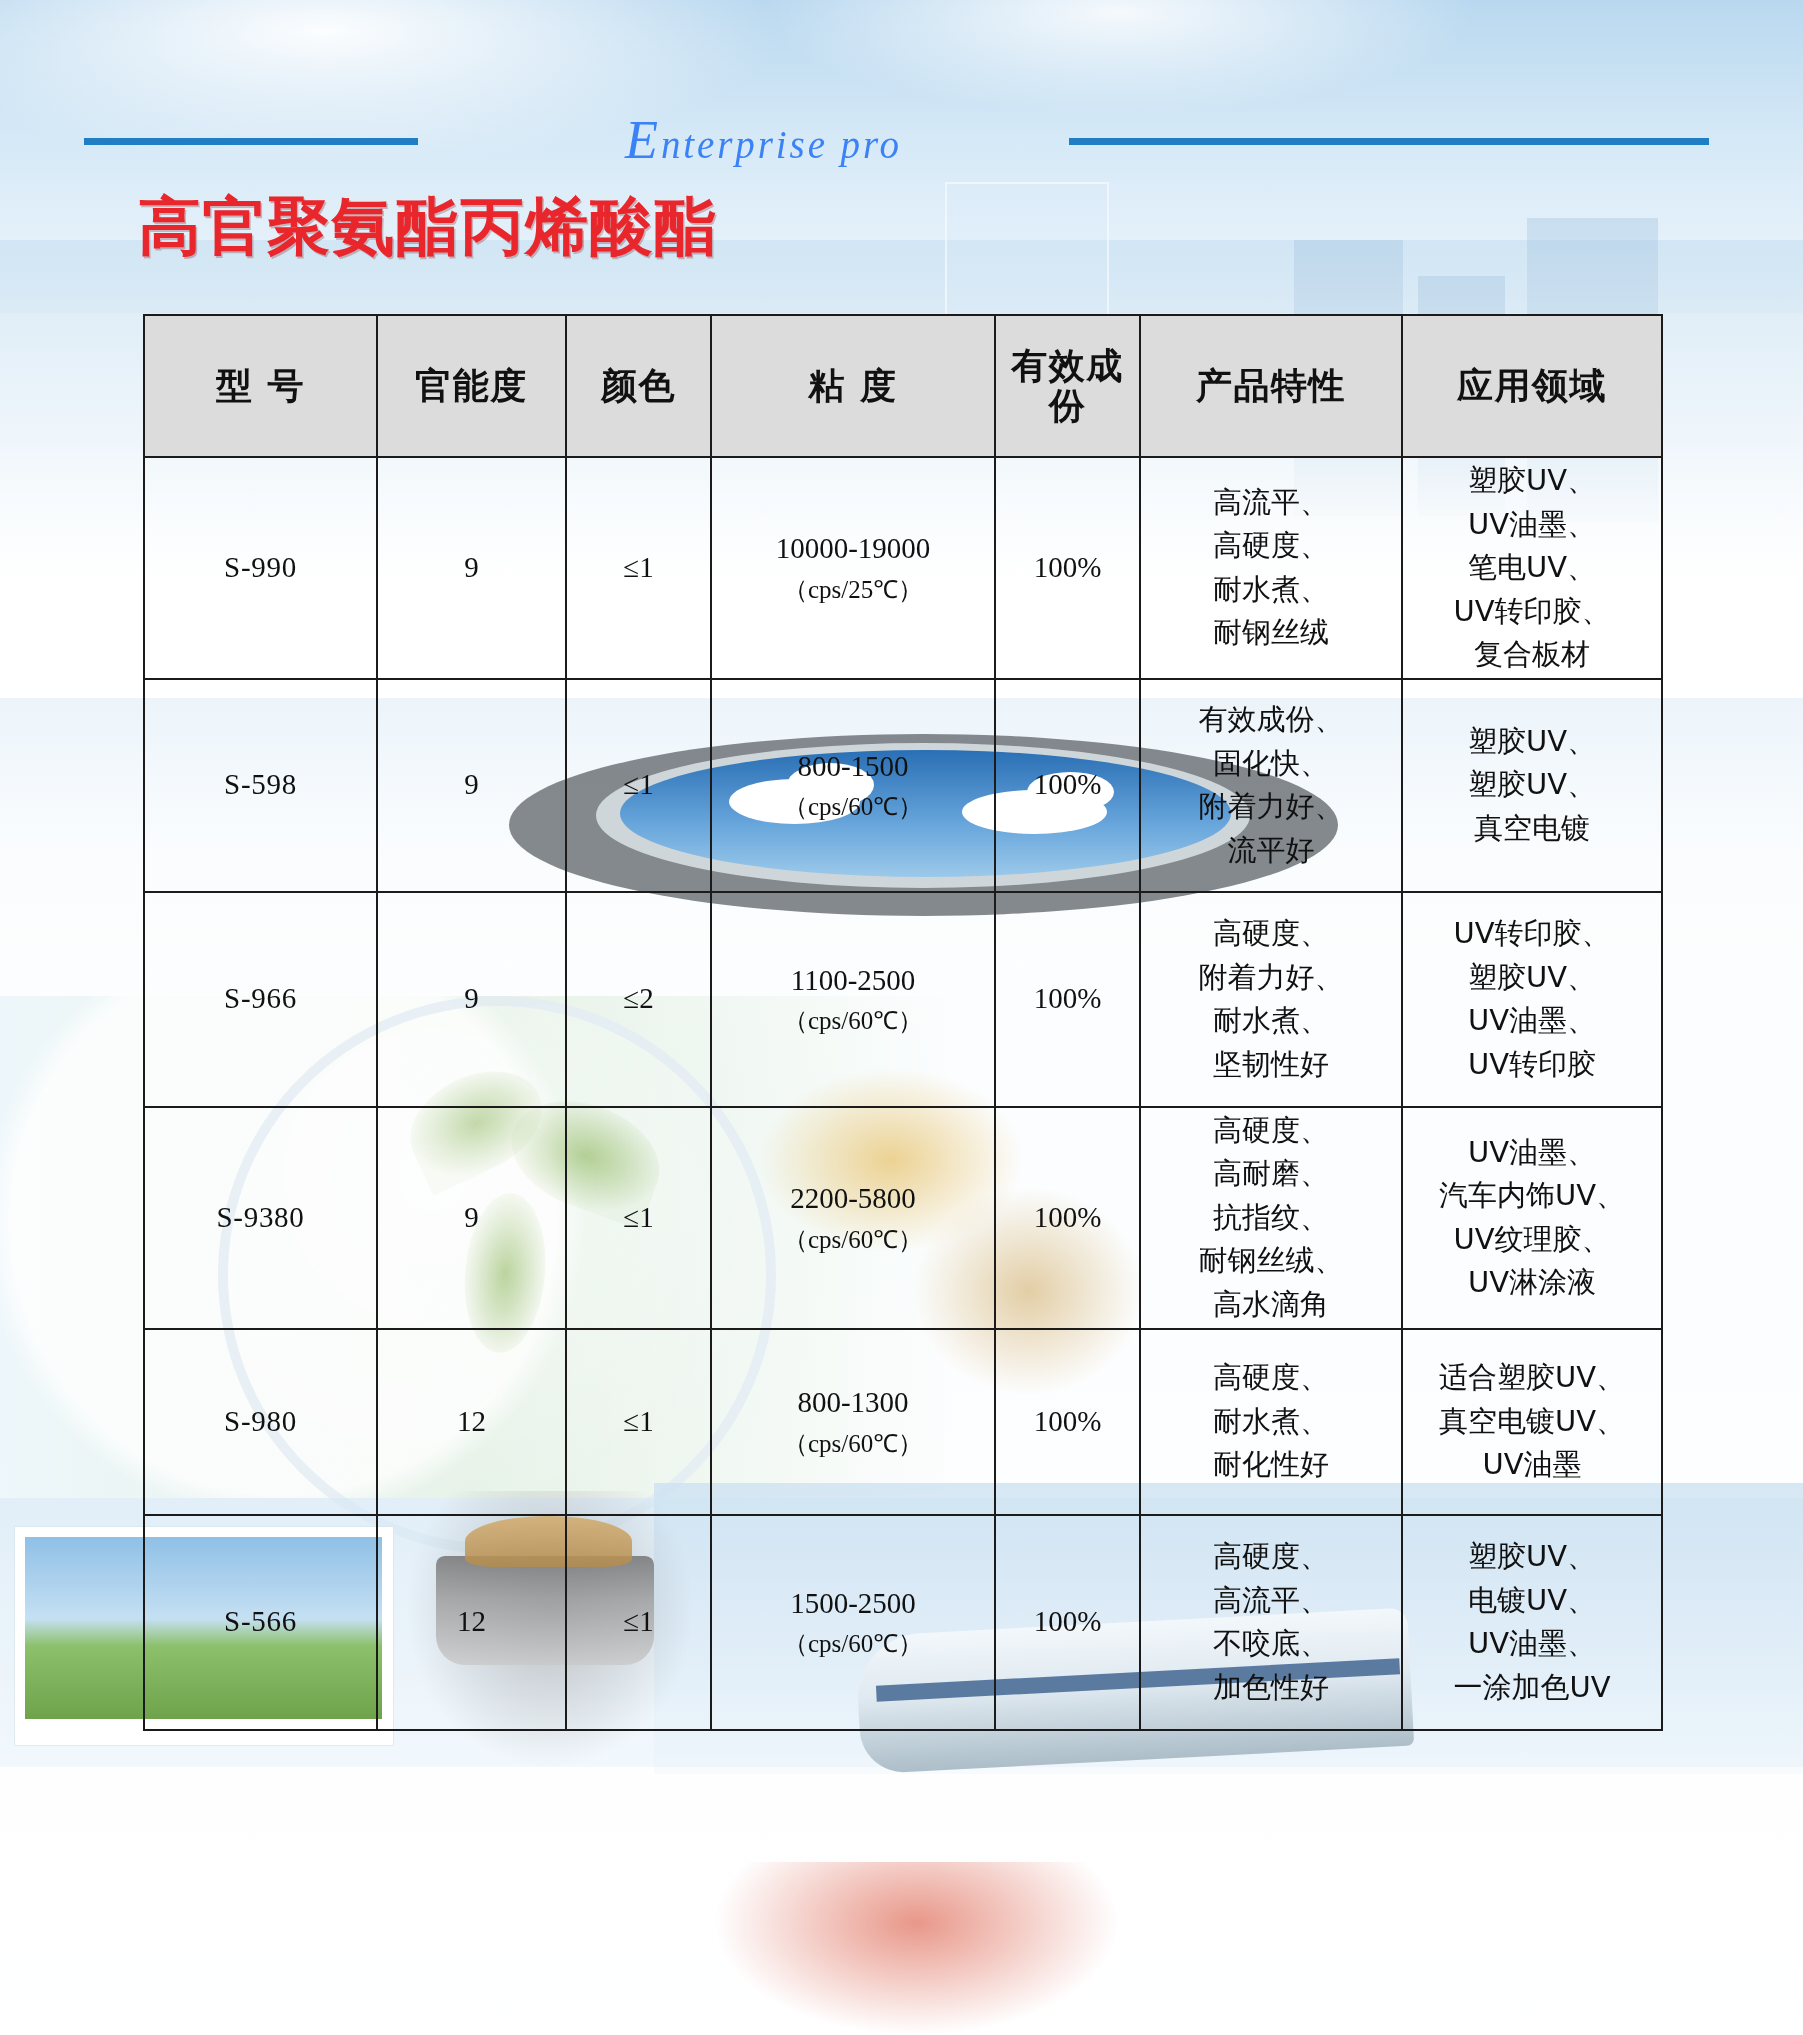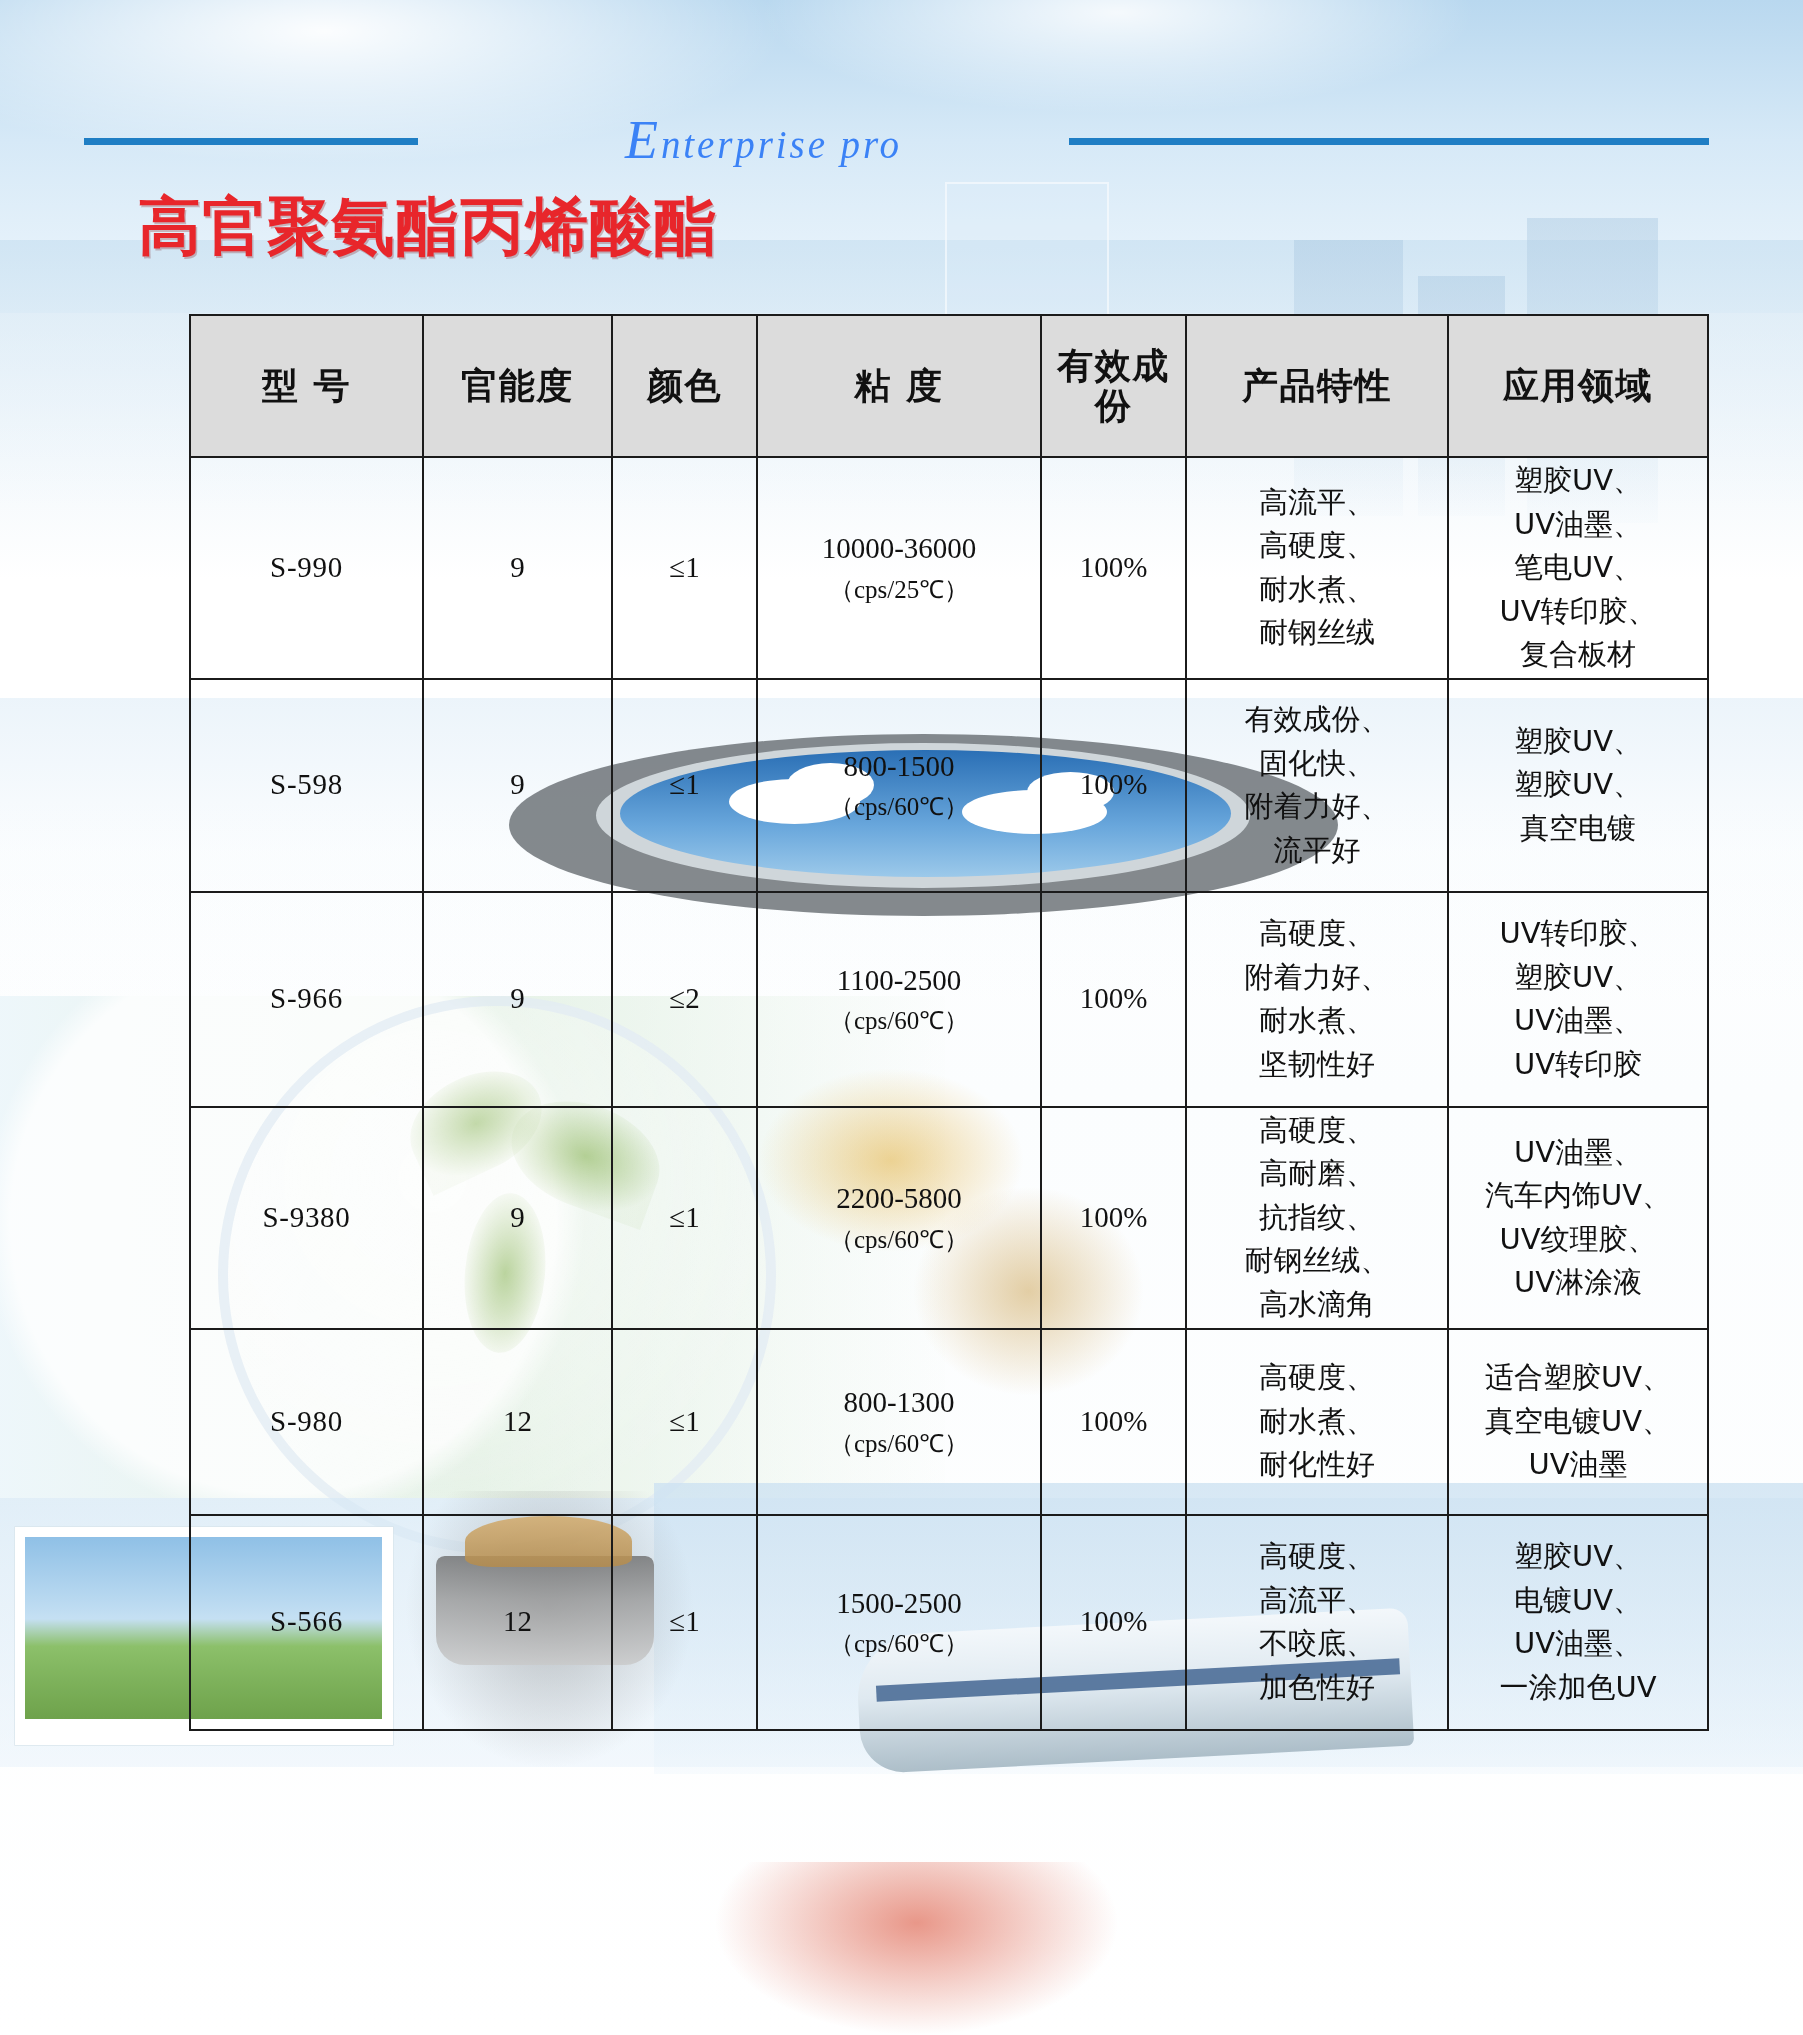--- a/index.html
+++ b/index.html
@@ -202,21 +202,20 @@
     letter-spacing: 1.5px;
     color: #e8262b;
     text-shadow: 1.5px 1.5px 0 rgba(120,0,0,0.25);
   }
 
   
   .table-wrap {
     position: absolute;
     left: 143px; top: 314px;
     width: 1518px;
-    margin-left: 46px;
   }
   table.spec {
     border-collapse: collapse;
     width: 1518px;
     table-layout: fixed;
   }
   table.spec th, table.spec td {
     border: 2.2px solid #1b1b1b;
     text-align: center;
     vertical-align: middle;
@@ -343,21 +342,21 @@
         <th>应用领域</th>
       </tr>
     </thead>
     <tbody>
 
       <tr class="r1">
         <td class="model">S-990</td>
         <td class="num">9</td>
         <td class="num">≤1</td>
         <td class="visc">
-          <div>10000-36000</div>
+          <div>10000-19000</div>
           <div class="unit">（cps/25℃）</div>
         </td>
         <td class="pct">100%</td>
         <td class="feature">
           <div>高流平、</div>
           <div>高硬度、</div>
           <div>耐水煮、</div>
           <div>耐钢丝绒</div>
         </td>
         <td class="apply">

